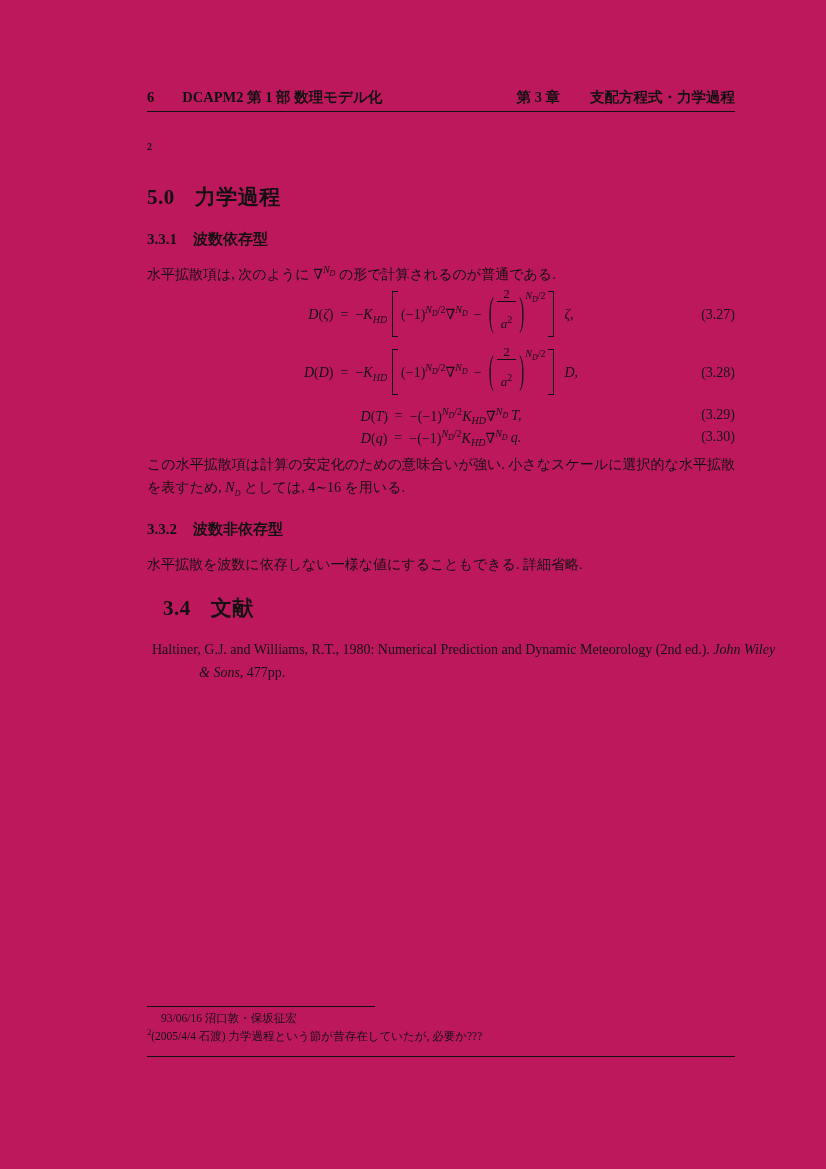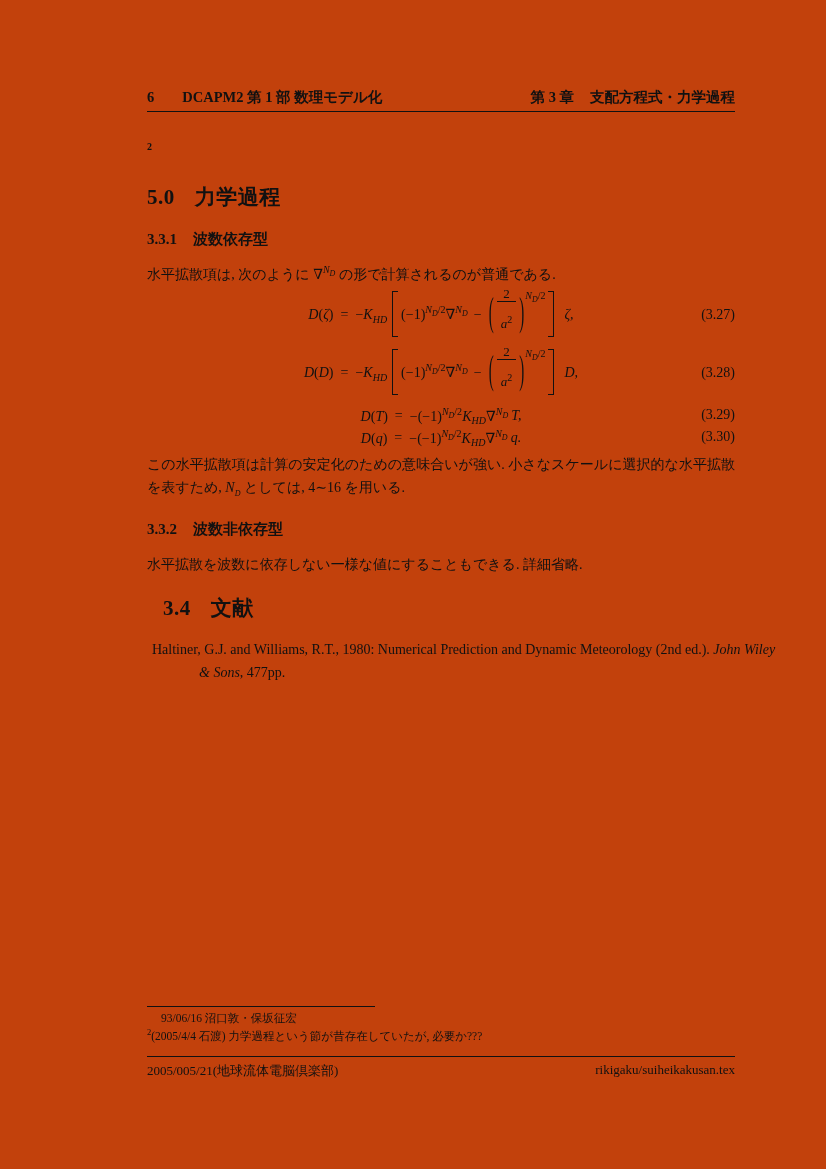--- a/index.html
+++ b/index.html
@@ -1,31 +1,31 @@
 <!DOCTYPE html>
 <html><head>
 <meta charset="utf-8">
 <style>
   html,body { margin:0; padding:0; background:#e8e8e8; }
   .page {
     position:relative;
     width:826px; height:1169px;
     margin:0 auto;
-    background:#c2410c;
+    background:#be185d;
     color:#111111;
     font-family:"Liberation Serif","DejaVu Serif",serif;
     font-size:14px;
     overflow:hidden;
   }
   .abs { position:absolute; left:147px; width:588px; }
 
   
   .header { top:88px; display:flex; justify-content:space-between; font-weight:bold; font-size:14.5px; }
   .header .pgnum { margin-right:28px; }
-  .header .chap  { margin-right:16px; }
+  .header .chap  { margin-right:30px; }
   .header-rule { top:111px; border-top:1.2px solid #111; height:0; }
 
   
   .fnmark-top { top:141px; font-size:10px; font-weight:bold; }
   .sec-heading  { font-weight:bold; font-size:21px; letter-spacing:0.5px; }
   .sec-heading .num { margin-right:20px; }
   .sub-heading  { font-weight:bold; font-size:15px; }
   .sub-heading .num { margin-right:16px; }
   .sec33 { top:183px; }
   .sub331 { top:230px; }
@@ -152,18 +152,14 @@
     <span>Haltiner, G.J. and Williams, R.T., 1980: Numerical Prediction and Dynamic Meteorology (2nd ed.). </span><span class="it">John Wiley &amp; Sons</span><span>, 477pp.</span>
   </div>
 
   <div class="abs fn-rule"></div>
   <div class="abs fn fn1">93/06/16 沼口敦・保坂征宏</div>
   <div class="abs fn fn2">
     <sup>2</sup><span>(2005/4/4 石渡) 力学過程という節が昔存在していたが, 必要か???</span>
   </div>
 
   <div class="abs footer-rule"></div>
-  <div class="abs footer">
-    <span>2005/005/21(地球流体電脳倶楽部)</span>
-    <span>rikigaku/suiheikakusan.tex</span>
-  </div>
 
 </div>
 
 </body></html>

